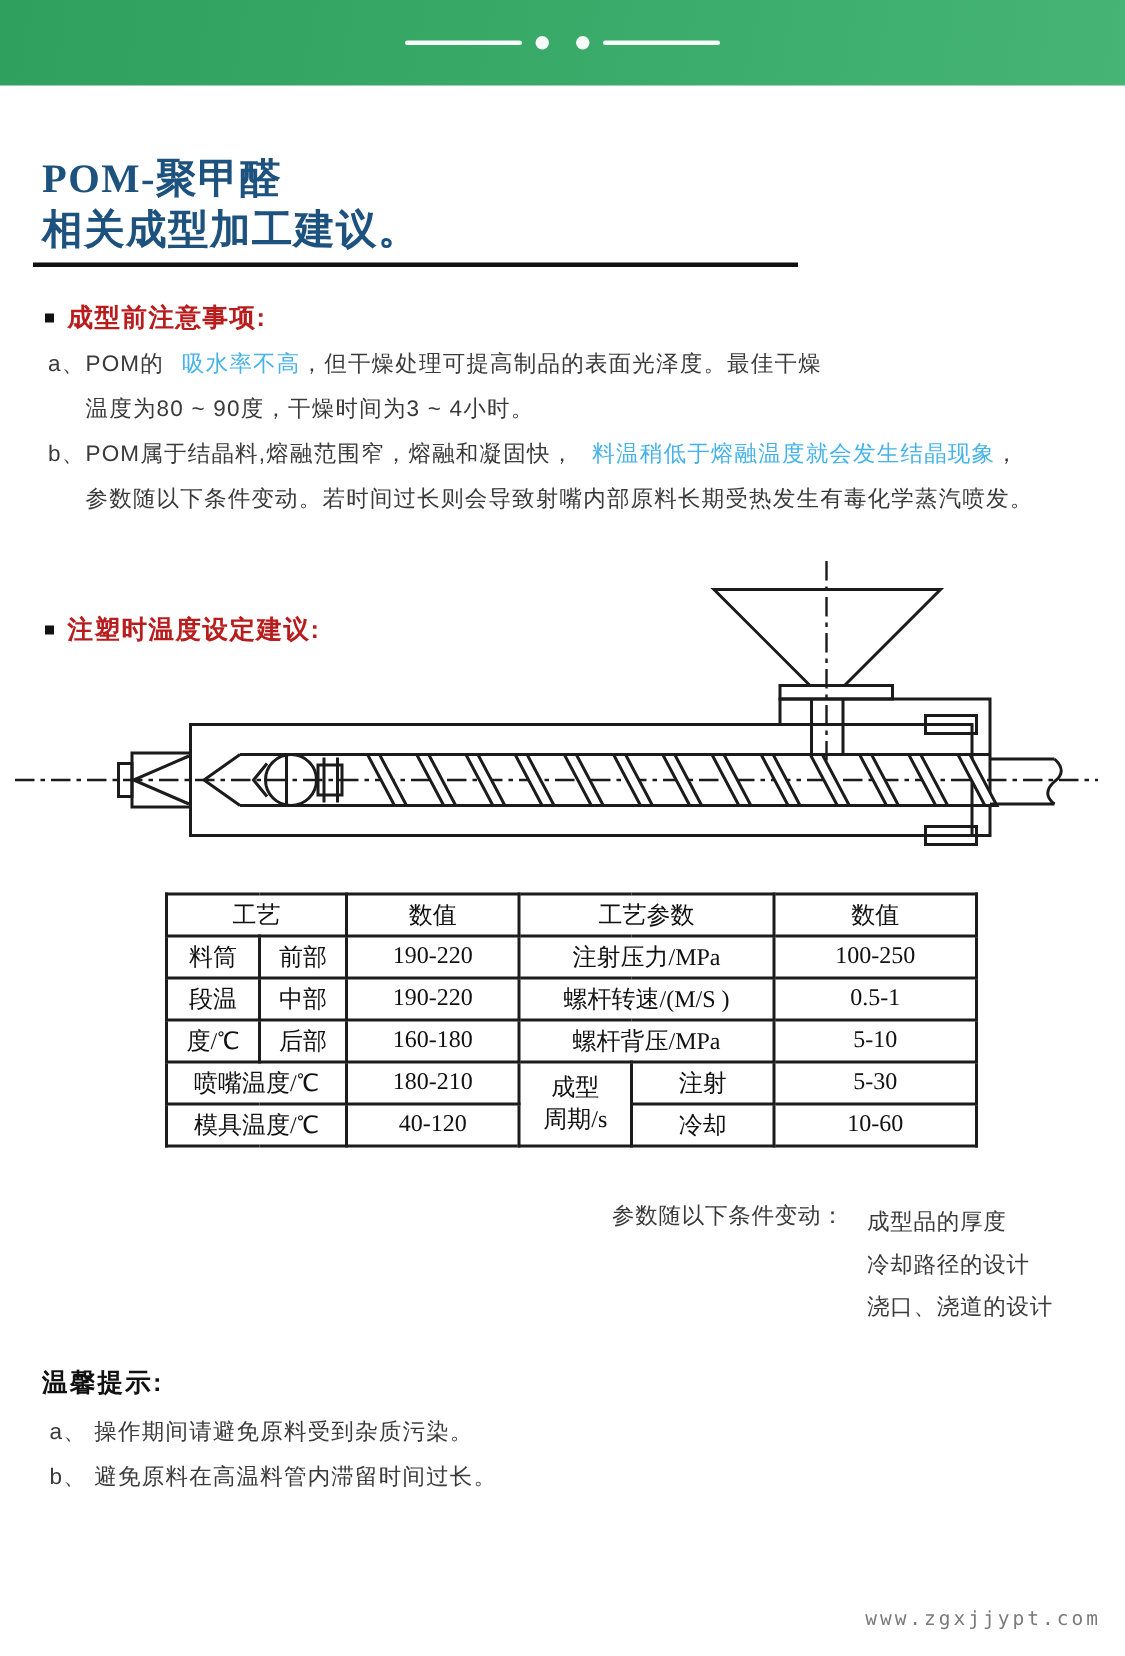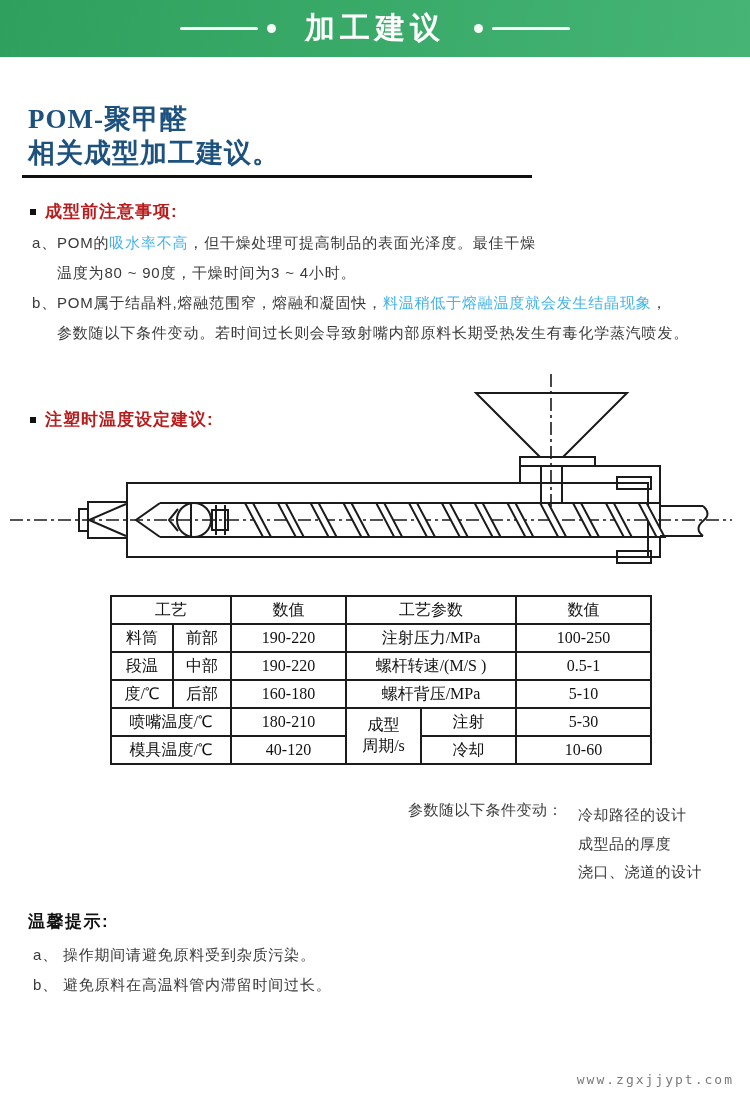--- a/index.html
+++ b/index.html
@@ -23,21 +23,21 @@
         font-family:"Liberation Serif","DejaVu Serif",serif;font-weight:bold;
         font-size:27px;line-height:34px;letter-spacing:1px;}
   .rule{position:absolute;left:22px;top:175px;width:510px;height:3px;background:#101010;}
   
   .sec-head{position:absolute;font-size:17px;font-weight:bold;color:#b91c1c;letter-spacing:1px;
         display:flex;align-items:center;}
   .dot-bullet{width:6px;height:6px;background:#111;margin-right:9px;display:inline-block;}
   
   .para{position:absolute;left:32px;top:228px;width:700px;font-size:15px;line-height:30px;
         letter-spacing:.8px;color:#3a3a3a;}
-  .hl{color:var(--hl);}
+  .hl{color:var(--hl);padding-left:12px;}
   .indent{margin-left:25px;}
   
   .diagram{position:absolute;left:0;top:372px;}
   .diagram path,.diagram line,.diagram rect,.diagram polyline,.diagram circle{
         stroke:var(--ink);stroke-width:2;fill:none;}
   .diagram .dash{stroke-dasharray:13 4 3 4;stroke-width:1.6;}
   .diagram .flight{fill:#fff;}
   
   .ptable{position:absolute;left:110px;top:595px;border-collapse:collapse;
         font-family:"Liberation Serif","DejaVu Serif",serif;font-size:16px;color:#111;}
@@ -53,21 +53,20 @@
         font-size:13px;letter-spacing:2px;color:var(--gray);}
 </style>
 </head>
 <body>
 
 <div class="page">
 
   <div class="band">
     <div class="deco-line"></div>
     <div class="deco-dot"></div>
-    <div class="band-title">加工建议</div>
     <div class="deco-dot"></div>
     <div class="deco-line"></div>
   </div>
 
   <div class="doc-title">
     <div>POM-聚甲醛</div>
     <div>相关成型加工建议。</div>
   </div>
   <div class="rule"></div>
 
@@ -197,22 +196,22 @@
       <td colspan="2">模具温度/℃</td>
       <td>40-120</td>
       <td>冷却</td>
       <td>10-60</td>
     </tr>
   </tbody>
     </table>
 
   <div class="pnote-label">参数随以下条件变动：</div>
   <div class="pnote-items">
+    <div>成型品的厚度</div>
     <div>冷却路径的设计</div>
-    <div>成型品的厚度</div>
     <div>浇口、浇道的设计</div>
   </div>
 
   <div class="tips-head">温馨提示:</div>
   <div class="tips-items">
     <div>a、 操作期间请避免原料受到杂质污染。</div>
     <div>b、 避免原料在高温料管内滞留时间过长。</div>
   </div>
 
   <div class="site">www.zgxjjypt.com</div>

